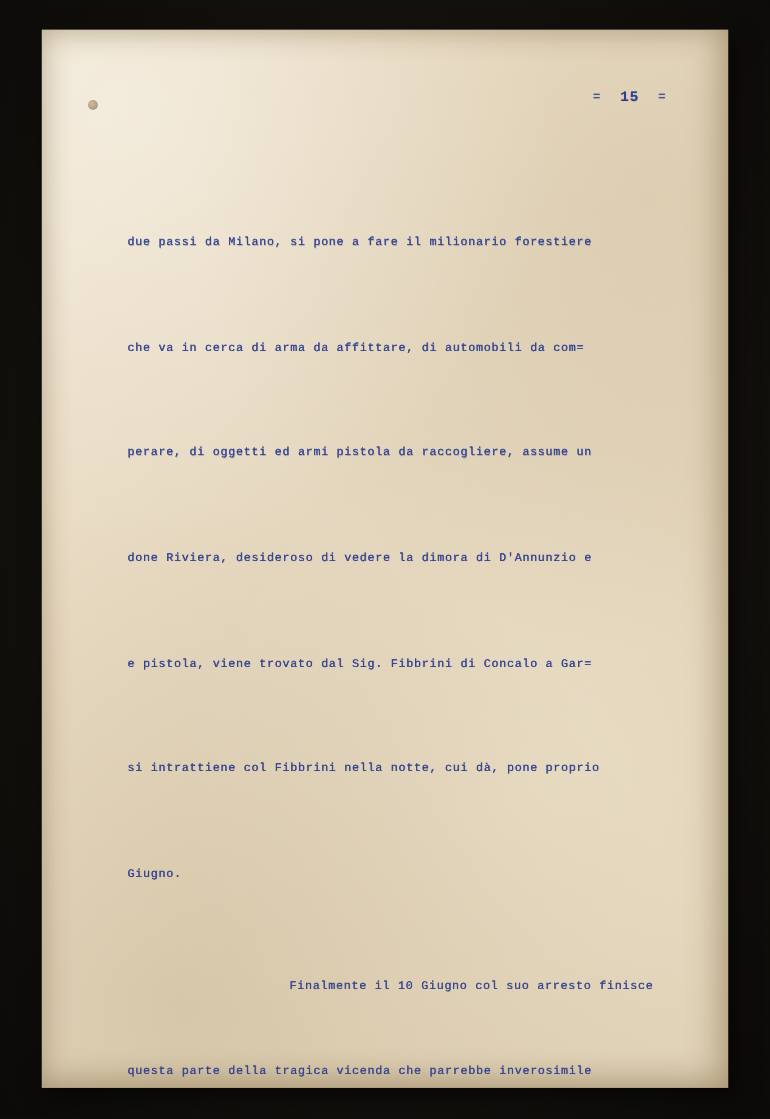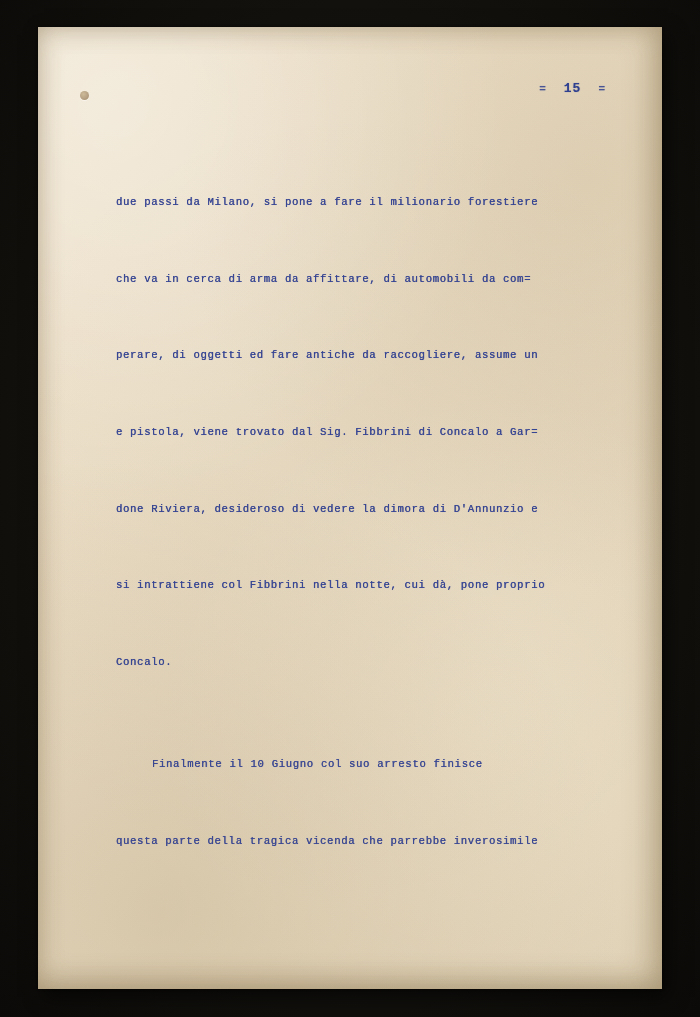--- a/index.html
+++ b/index.html
@@ -113,24 +113,25 @@
     white-space: pre;
   }
   .tl {
     display: block;
     height: 25.55px;
     white-space: pre;
     overflow: visible;
   }
   .tl.indent {
     padding-left: 36px;
+    text-align: right;
   }
 
   
-  .blk-a { opacity: 0.96; }
+  .blk-a { opacity: 0.96; margin-top: 19px; }
   .blk-b { opacity: 0.94; }
 </style>
 </head>
 <body>
 
 <div id="scan-viewport">
   <div id="scan-bg"></div>
 
   <div id="page-sheet">
     <div id="paper-grain"></div>
@@ -139,25 +140,25 @@
 
     <div id="page-number-line">
       <span class="pn-dash">=</span>
       <span>15</span>
       <span class="pn-dash">=</span>
     </div>
 
     <div id="typescript-body">
       <span class="tl blk-a">due passi da Milano, si pone a fare il milionario forestiere</span>
       <span class="tl blk-a">che va in cerca di arma da affittare, di automobili da com=</span>
-      <span class="tl blk-a">perare, di oggetti ed fare antiche da raccogliere, assume un</span>
+      <span class="tl blk-a">perare, di oggetti ed armi pistola da raccogliere, assume un</span>
+      <span class="tl blk-a">done Riviera, desideroso di vedere la dimora di D'Annunzio e</span>
       <span class="tl blk-a">e pistola, viene trovato dal Sig. Fibbrini di Concalo a Gar=</span>
-      <span class="tl blk-a">done Riviera, desideroso di vedere la dimora di D'Annunzio e</span>
       <span class="tl blk-a">si intrattiene col Fibbrini nella notte, cui dà, pone proprio</span>
-      <span class="tl blk-a">Concalo.</span>
+      <span class="tl blk-a">Giugno.</span>
 
       <span class="tl indent blk-b">Finalmente il 10 Giugno col suo arresto finisce</span>
       <span class="tl blk-b">questa parte della tragica vicenda che parrebbe inverosimile</span>
       
       
 
       
       
       
       

